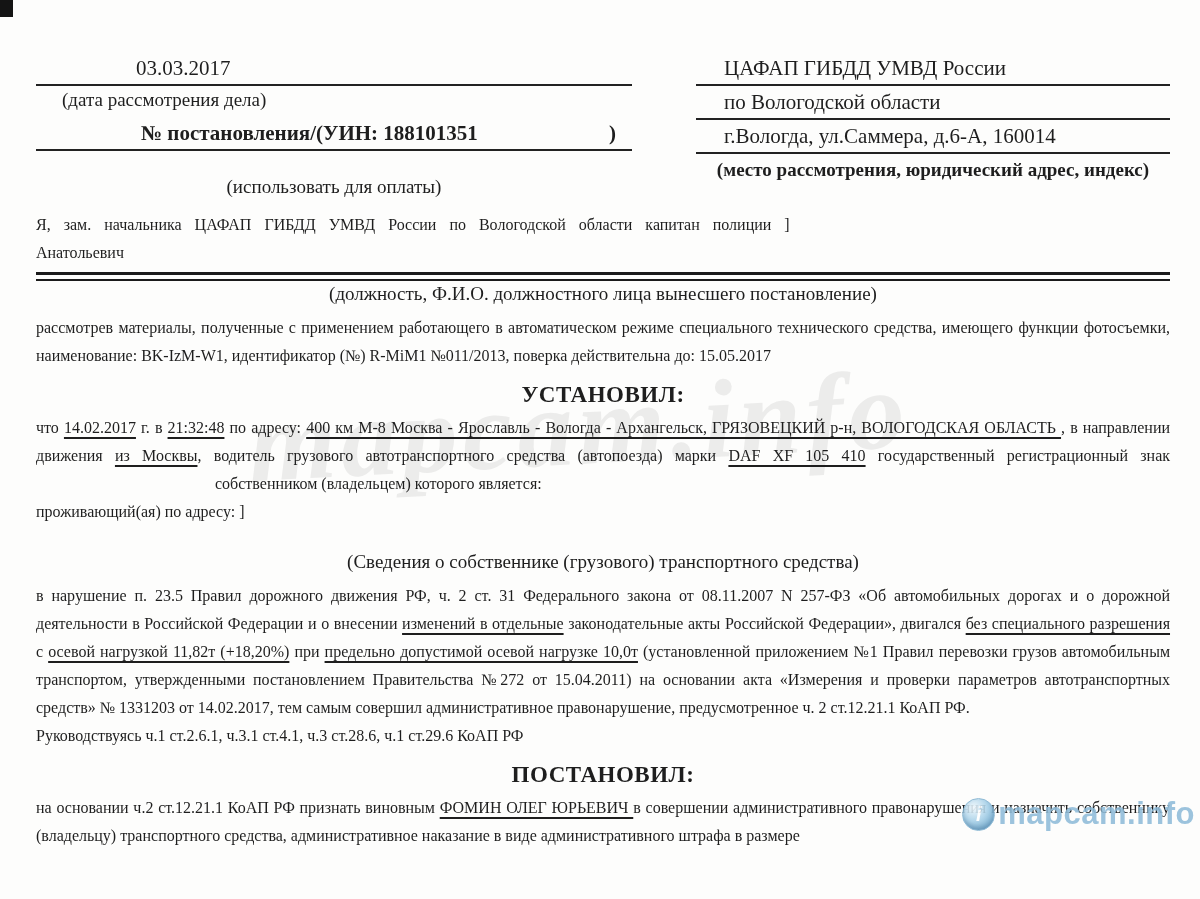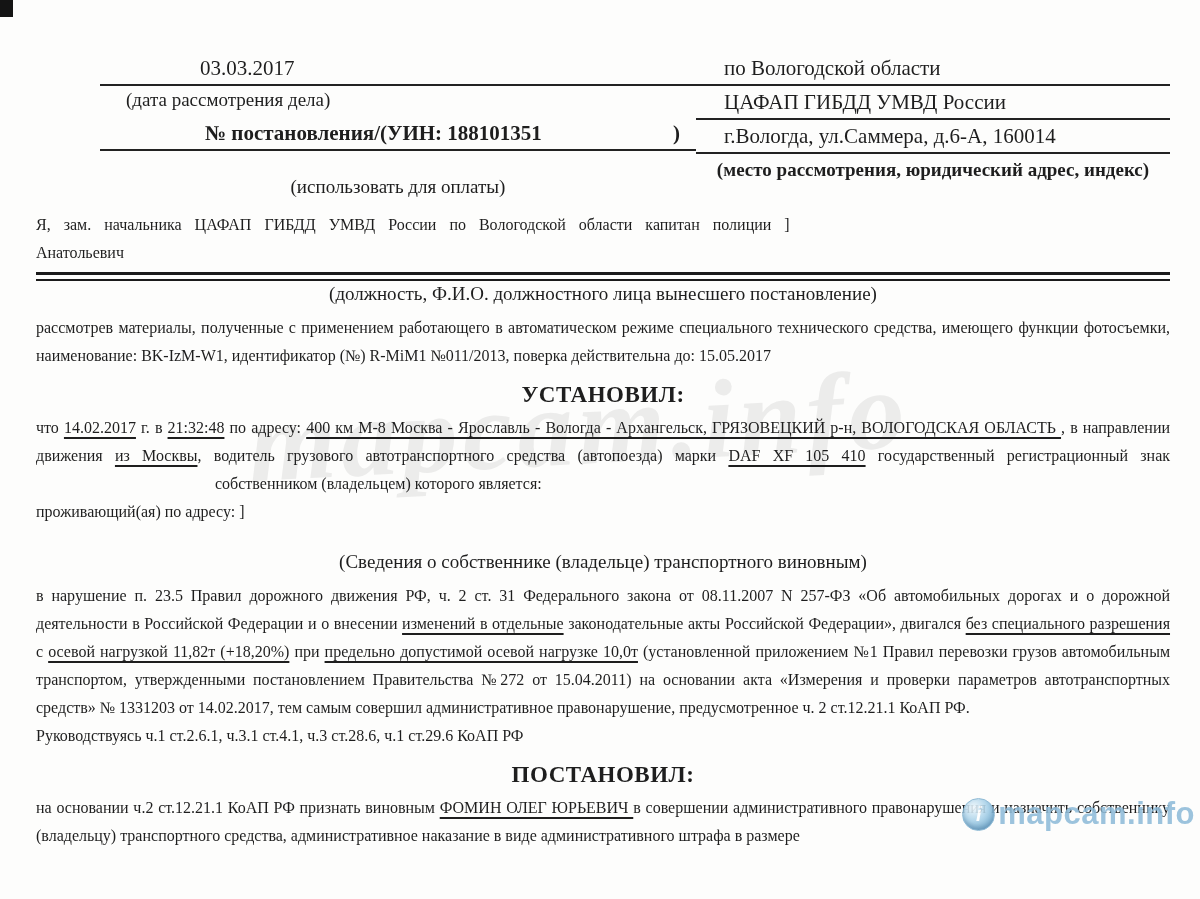--- a/index.html
+++ b/index.html
@@ -12,21 +12,21 @@
   .corner-mark{position:absolute;top:0;left:0;width:13px;height:17px;background:#141414;z-index:3;}
   .watermark-center{
     position:absolute;top:362px;left:248px;z-index:0;
     font-size:112px;font-style:italic;font-weight:bold;
     letter-spacing:5px;white-space:nowrap;
     color:rgba(120,120,120,0.13);
     transform:rotate(-3deg);
     pointer-events:none;
   }
   .content{position:absolute;inset:0;z-index:1;padding:56px 30px 0 36px;box-sizing:border-box;}
-  .header{display:flex;justify-content:flex-end;align-items:flex-start;}
+  .header{display:flex;justify-content:space-between;align-items:flex-start;}
   .header-left{width:596px;font-size:21px;}
   .date-line{border-bottom:2px solid #222;padding:0 0 2px 100px;min-height:26px;}
   .caption{font-size:19px;line-height:24px;margin-top:2px;}
   .caption-left{padding-left:26px;}
   .caption-center{text-align:center;margin-top:24px;}
   .resolution-line{position:relative;border-bottom:2px solid #222;font-weight:bold;
     padding:2px 0 3px 105px;margin-top:7px;}
   .close-paren{position:absolute;right:16px;bottom:3px;}
   .header-right{width:474px;font-size:21px;}
   .header-right .field-line{border-bottom:2px solid #222;padding:0 0 2px 28px;margin-bottom:4px;min-height:26px;}
@@ -74,41 +74,41 @@
         </div>
         <div class="caption caption-left">(дата рассмотрения дела)</div>
         <div class="resolution-line">
           <span>№ постановления/(УИН: 188101351</span>
           <span class="close-paren">)</span>
         </div>
         <div class="caption caption-center">(использовать для оплаты)</div>
       </div>
 
       <div class="header-right">
+        <div class="field-line">ЦАФАП ГИБДД УМВД России</div>
         <div class="field-line">по Вологодской области</div>
-        <div class="field-line">ЦАФАП ГИБДД УМВД России</div>
         <div class="field-line">г.Вологда, ул.Саммера, д.6-А, 160014</div>
         <div class="caption">(место рассмотрения, юридический адрес, индекс)</div>
       </div>
     </div>
 
     <div class="official-block">
       <p class="justified wide-space">Я, зам. начальника ЦАФАП ГИБДД УМВД России по Вологодской области капитан полиции ]</p>
       <p>Анатольевич</p>
       <div class="thick-rule"></div>
       <div class="caption caption-center">(должность, Ф.И.О. должностного лица вынесшего постановление)</div>
     </div>
 
     <p class="justified body-par">рассмотрев материалы, полученные с применением работающего в автоматическом режиме специального технического средства, имеющего функции фотосъемки, наименование: BK-IzM-W1, идентификатор (№) R-MiM1 №011/2013, поверка действительна до: 15.05.2017</p>
 
     <h2 class="section-heading">УСТАНОВИЛ:</h2>
 
     <p class="justified"><span>что </span><span class="u">14.02.2017</span><span> г. в </span><span class="u">21:32:48</span><span> по адресу: </span><span class="u">400 км М-8 Москва - Ярославль - Вологда - Архангельск, ГРЯЗОВЕЦКИЙ р-н, ВОЛОГОДСКАЯ ОБЛАСТЬ </span><span>, в направлении движения </span><span class="u">из Москвы</span><span>, водитель грузового автотранспортного средства (автопоезда) марки </span><span class="u">DAF XF 105 410</span><span> государственный регистрационный знак </span><span class="gap" style="width: 175px;"></span><span> собственником (владельцем) которого является:</span></p>
     <p>проживающий(ая) по адресу: ]</p>
-    <div class="caption caption-center">(Сведения о собственнике (владельце) транспортного виновным)</div>
+    <div class="caption caption-center">(Сведения о собственнике (грузового) транспортного средства)</div>
 
     <p class="justified body-par"><span>в нарушение п. 23.5 Правил дорожного движения РФ, ч. 2 ст. 31 Федерального закона от 08.11.2007 N 257-ФЗ «Об автомобильных дорогах и о дорожной деятельности в Российской Федерации и о внесении </span><span class="u">изменений в отдельные</span><span> законодательные акты Российской Федерации», двигался </span><span class="u">без специального разрешения</span><span> с </span><span class="u">осевой нагрузкой 11,82т (+18,20%)</span><span> при </span><span class="u">предельно допустимой осевой нагрузке 10,0т</span><span> (установленной приложением №1 Правил перевозки грузов автомобильным транспортом, утвержденными постановлением Правительства №272 от 15.04.2011) на основании акта «Измерения и проверки параметров автотранспортных средств» № 1331203 от 14.02.2017, тем самым совершил административное правонарушение, предусмотренное ч. 2 ст.12.21.1 КоАП РФ.</span></p>
     <p>Руководствуясь ч.1 ст.2.6.1, ч.3.1 ст.4.1, ч.3 ст.28.6, ч.1 ст.29.6 КоАП РФ</p>
 
     <h2 class="section-heading">ПОСТАНОВИЛ:</h2>
 
     <p class="justified"><span>на основании ч.2 ст.12.21.1 КоАП РФ признать виновным </span><span class="u">ФОМИН ОЛЕГ ЮРЬЕВИЧ </span><span> в совершении административного правонарушения и назначить собственнику (владельцу) транспортного средства, административное наказание в виде административного штрафа в размере </span></p>
   </div>
 
   <div class="watermark-corner">

